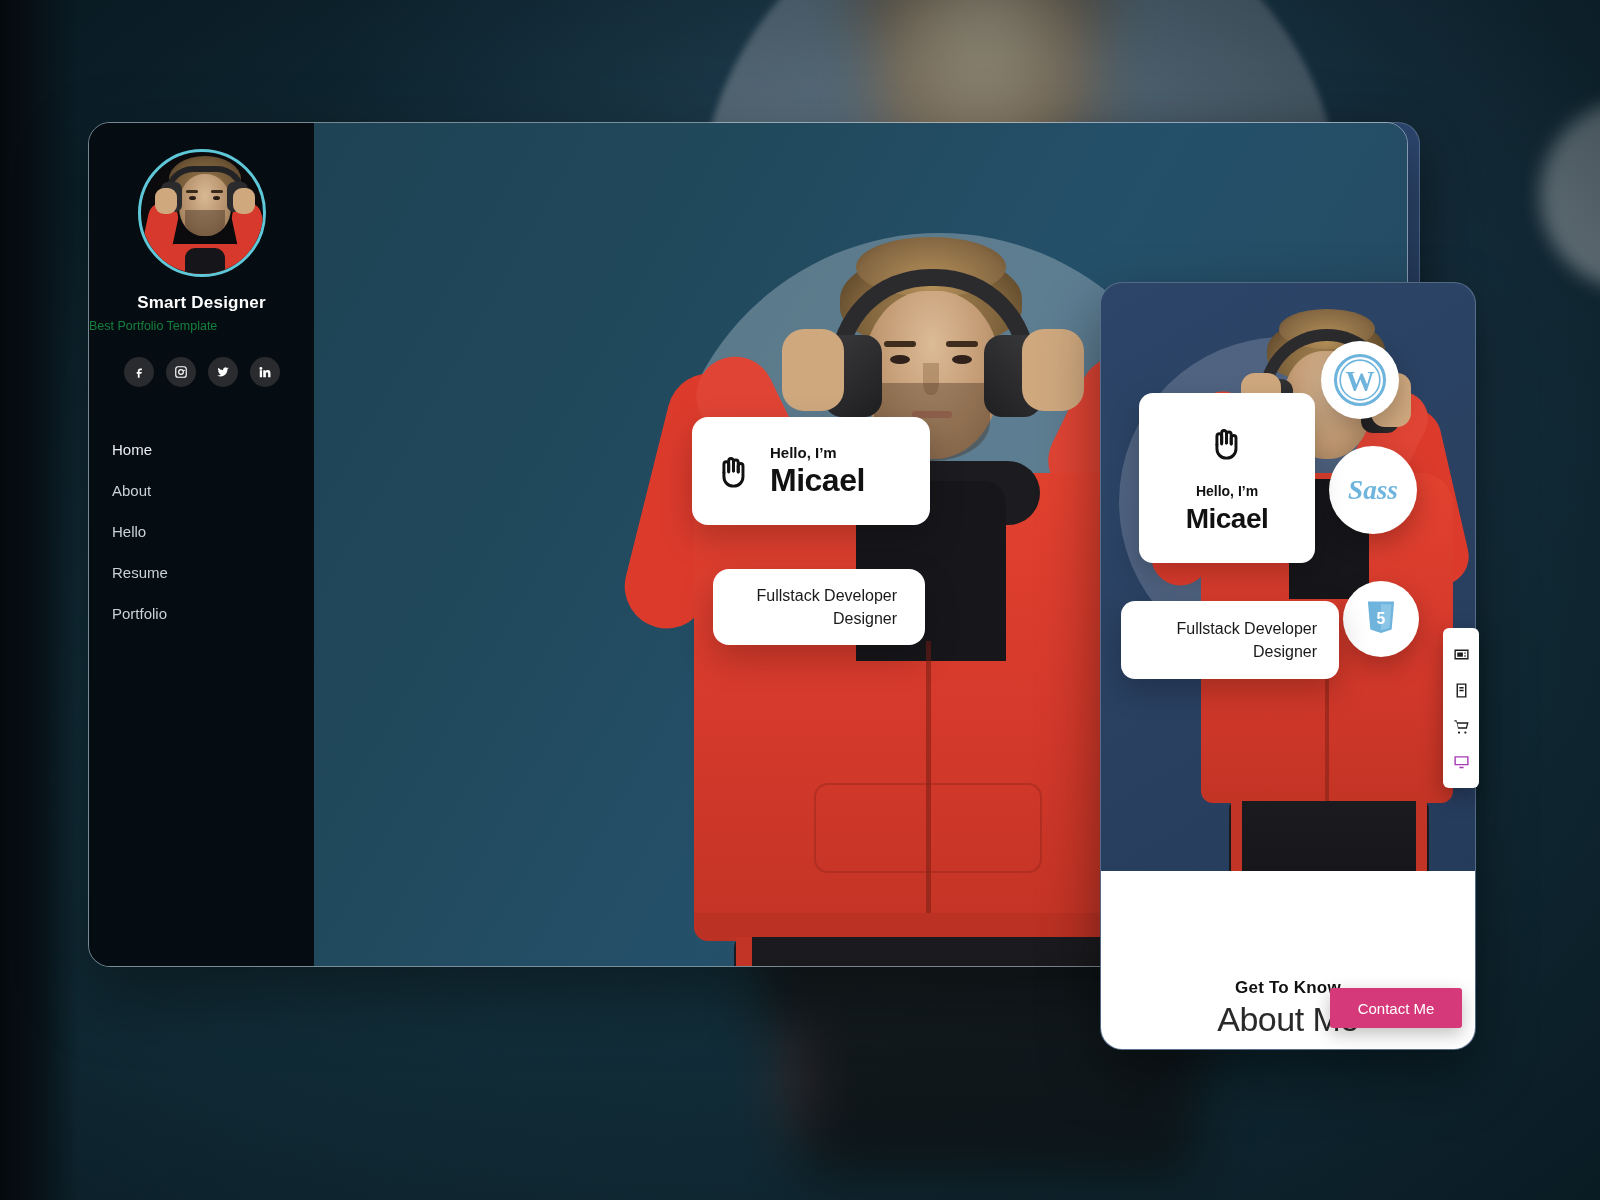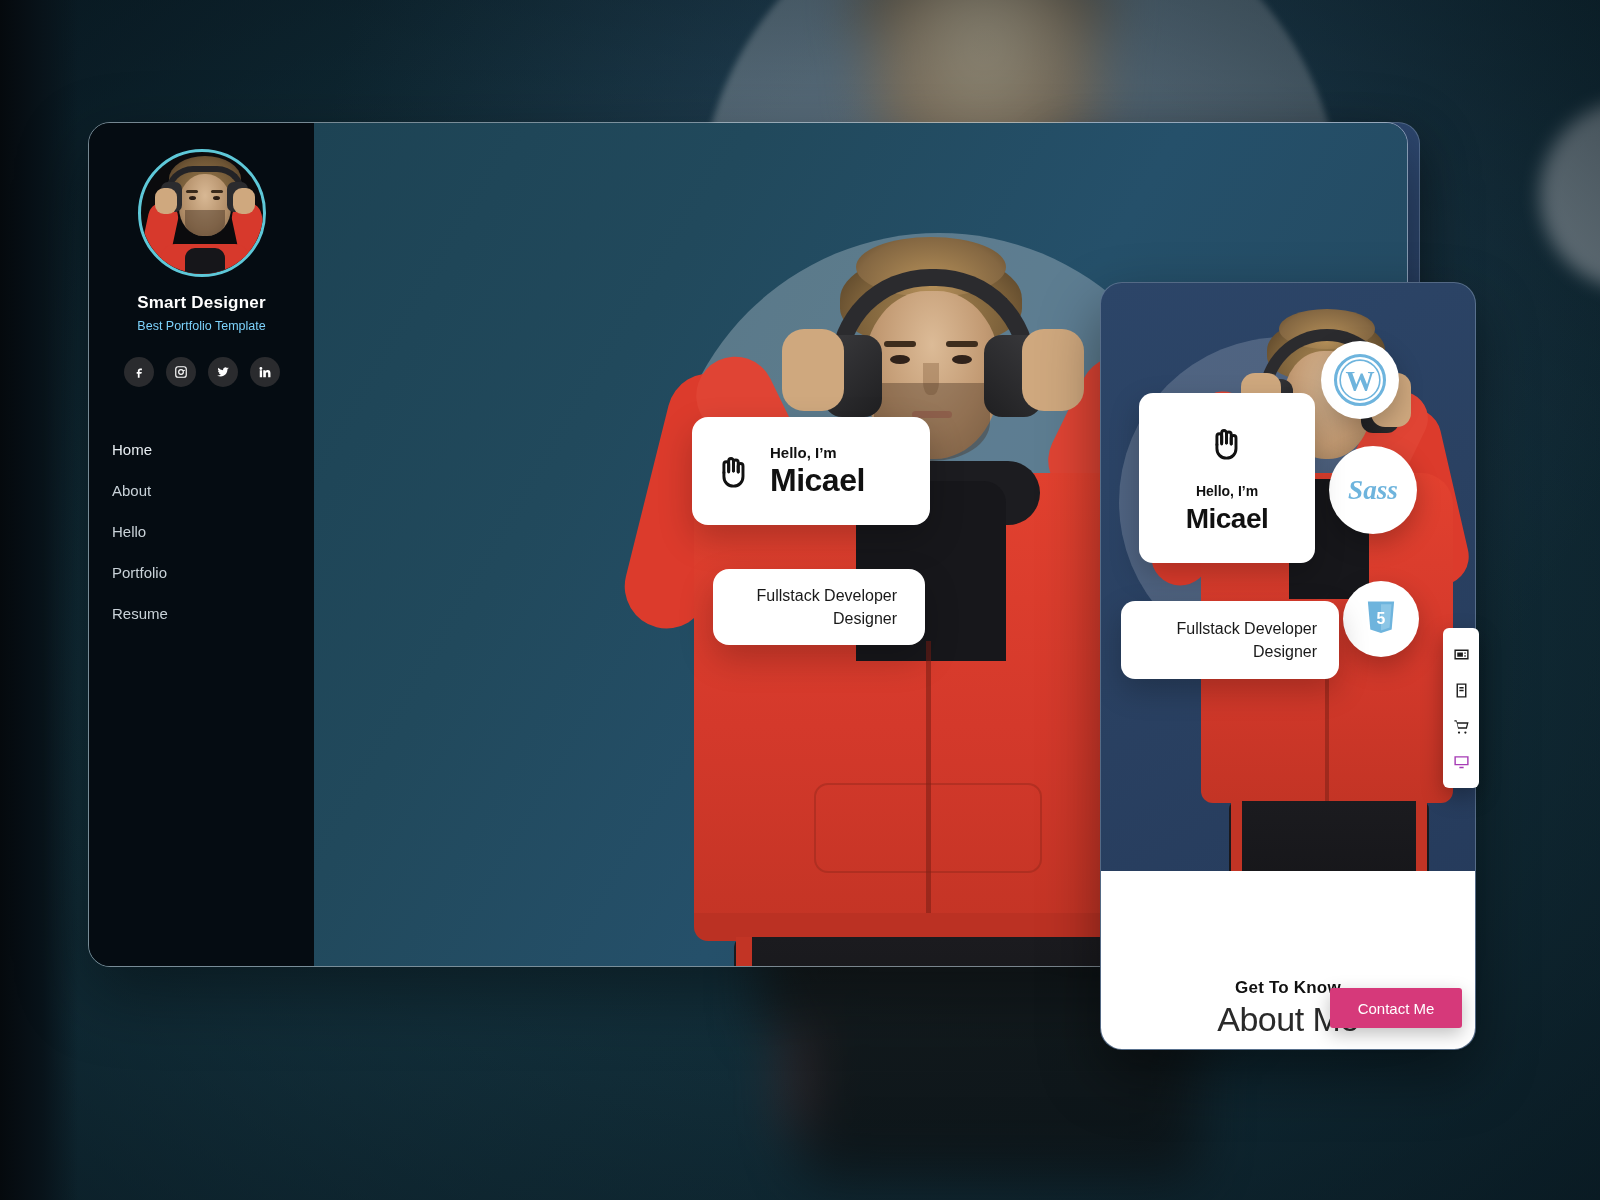--- a/index.html
+++ b/index.html
@@ -92,21 +92,21 @@
   .av-arm-r{position:absolute;left:94px;top:50px;width:30px;height:60px;border-radius:16px;background:#d7392c;transform:rotate(-12deg);}
   .av-hand-l{position:absolute;left:14px;top:36px;width:22px;height:26px;border-radius:9px;background:#cfa87e;}
   .av-hand-r{position:absolute;left:92px;top:36px;width:22px;height:26px;border-radius:9px;background:#cfa87e;}
   .av-torso{position:absolute;left:20px;top:92px;width:88px;height:46px;border-radius:14px 14px 0 0;background:#d7392c;}
   .av-shirt{position:absolute;left:44px;top:96px;width:40px;height:40px;border-radius:10px 10px 0 0;background:#16161a;}
 
   .brand-title{
     margin-top:16px;text-align:center;color:#ffffff;font-size:17px;font-weight:bold;letter-spacing:.2px;
   }
   .brand-sub{
-    margin-top:6px;text-align:center;color:#7dd3fc;font-size:12.5px;
+    margin-top:6px;color:#15803d;font-size:12.5px;
   }
   .social-row{display:flex;justify-content:center;gap:12px;margin-top:24px;}
   .social-btn{
     width:30px;height:30px;border-radius:50%;background:#2a2b2e;
     display:flex;align-items:center;justify-content:center;color:#fff;
   }
   .social-btn svg{width:14px;height:14px;fill:#fff;}
   .nav-list{margin-top:42px;padding-left:23px;}
   .nav-item{
     color:#c9d2d8;font-size:15px;padding:12px 0 12px 0;cursor:pointer;
@@ -365,22 +365,22 @@
         <svg viewBox="0 0 24 24">
             <path d="M4.98 3.5a2.5 2.5 0 1 1 0 5 2.5 2.5 0 0 1 0-5zM3 9h4v12H3V9zm6 0h3.8v1.7h.05c.53-1 1.83-2.05 3.77-2.05 4.03 0 4.78 2.65 4.78 6.1V21h-4v-5.4c0-1.3-.03-2.96-1.8-2.96-1.8 0-2.07 1.4-2.07 2.86V21H9V9z"></path>
           </svg>
       </div>
     </div>
 
     <div class="nav-list">
       <div class="nav-item active">Home</div>
       <div class="nav-item">About</div>
       <div class="nav-item">Hello</div>
+      <div class="nav-item">Resume</div>
       <div class="nav-item">Portfolio</div>
-      <div class="nav-item">Resume</div>
     </div>
   </div>
 
   <div class="dp-content">
     <div class="hero-circle"></div>
 
     <div class="hero-person">
       <div class="hp-arm-l"></div>
         <div class="hp-arm-r"></div>
       <div class="hp-arm-l2"></div>

